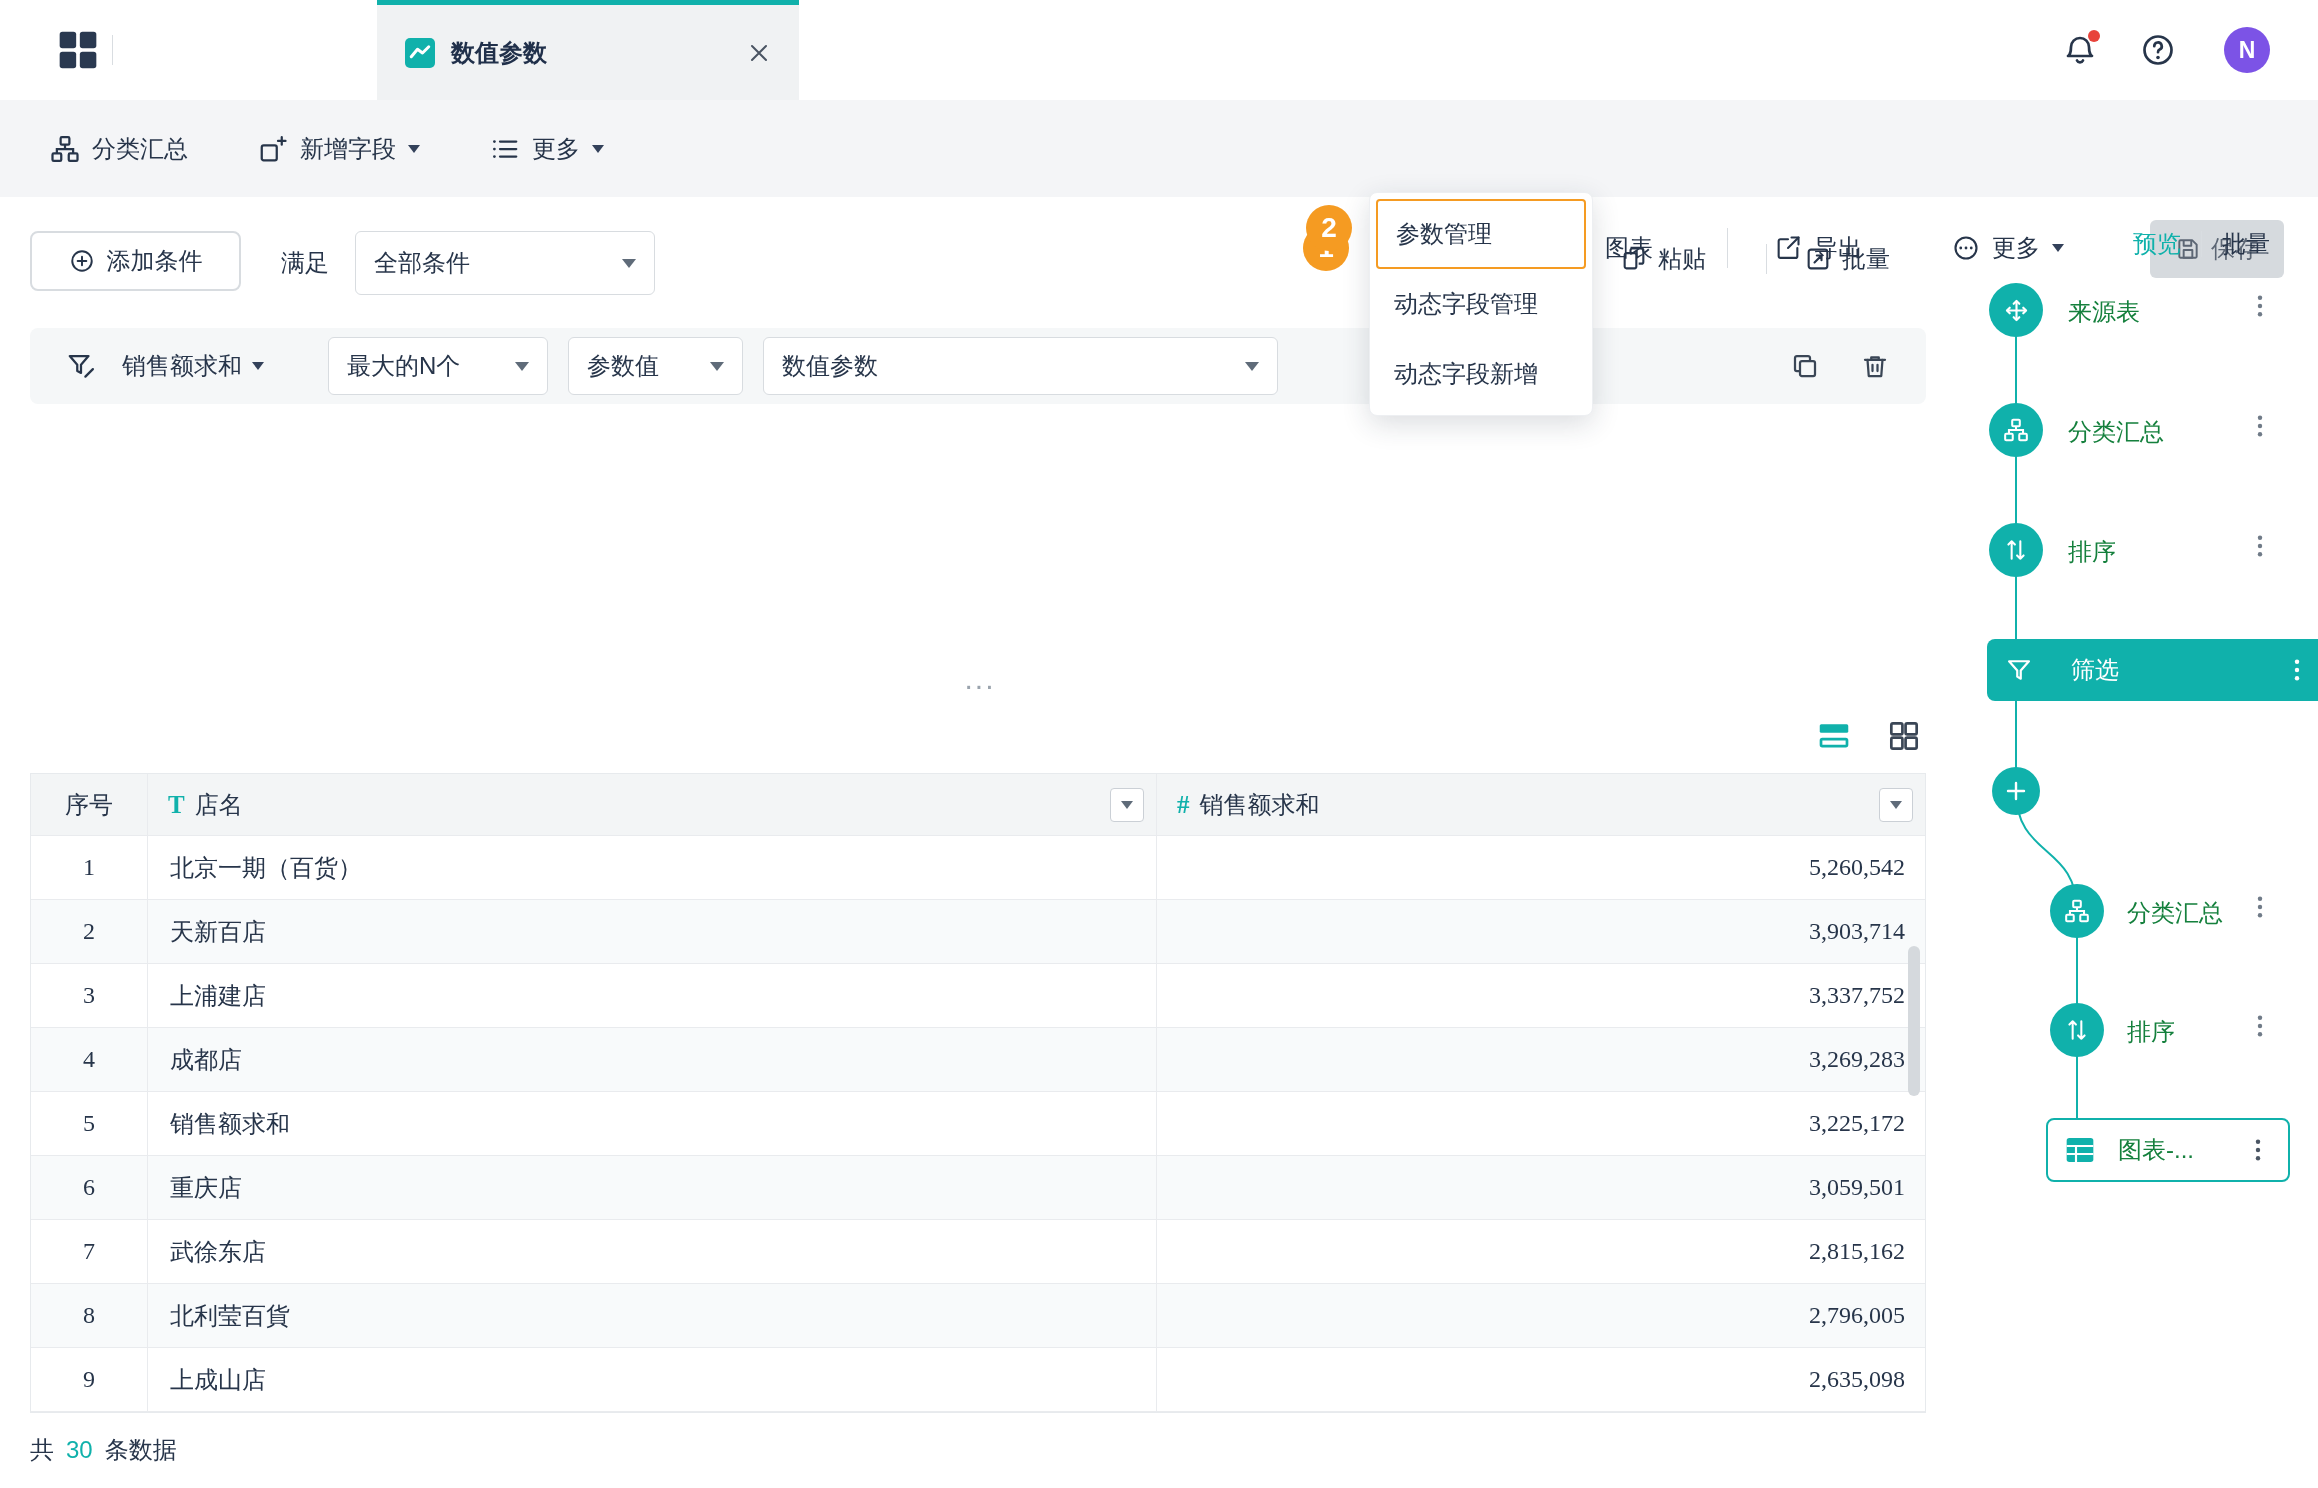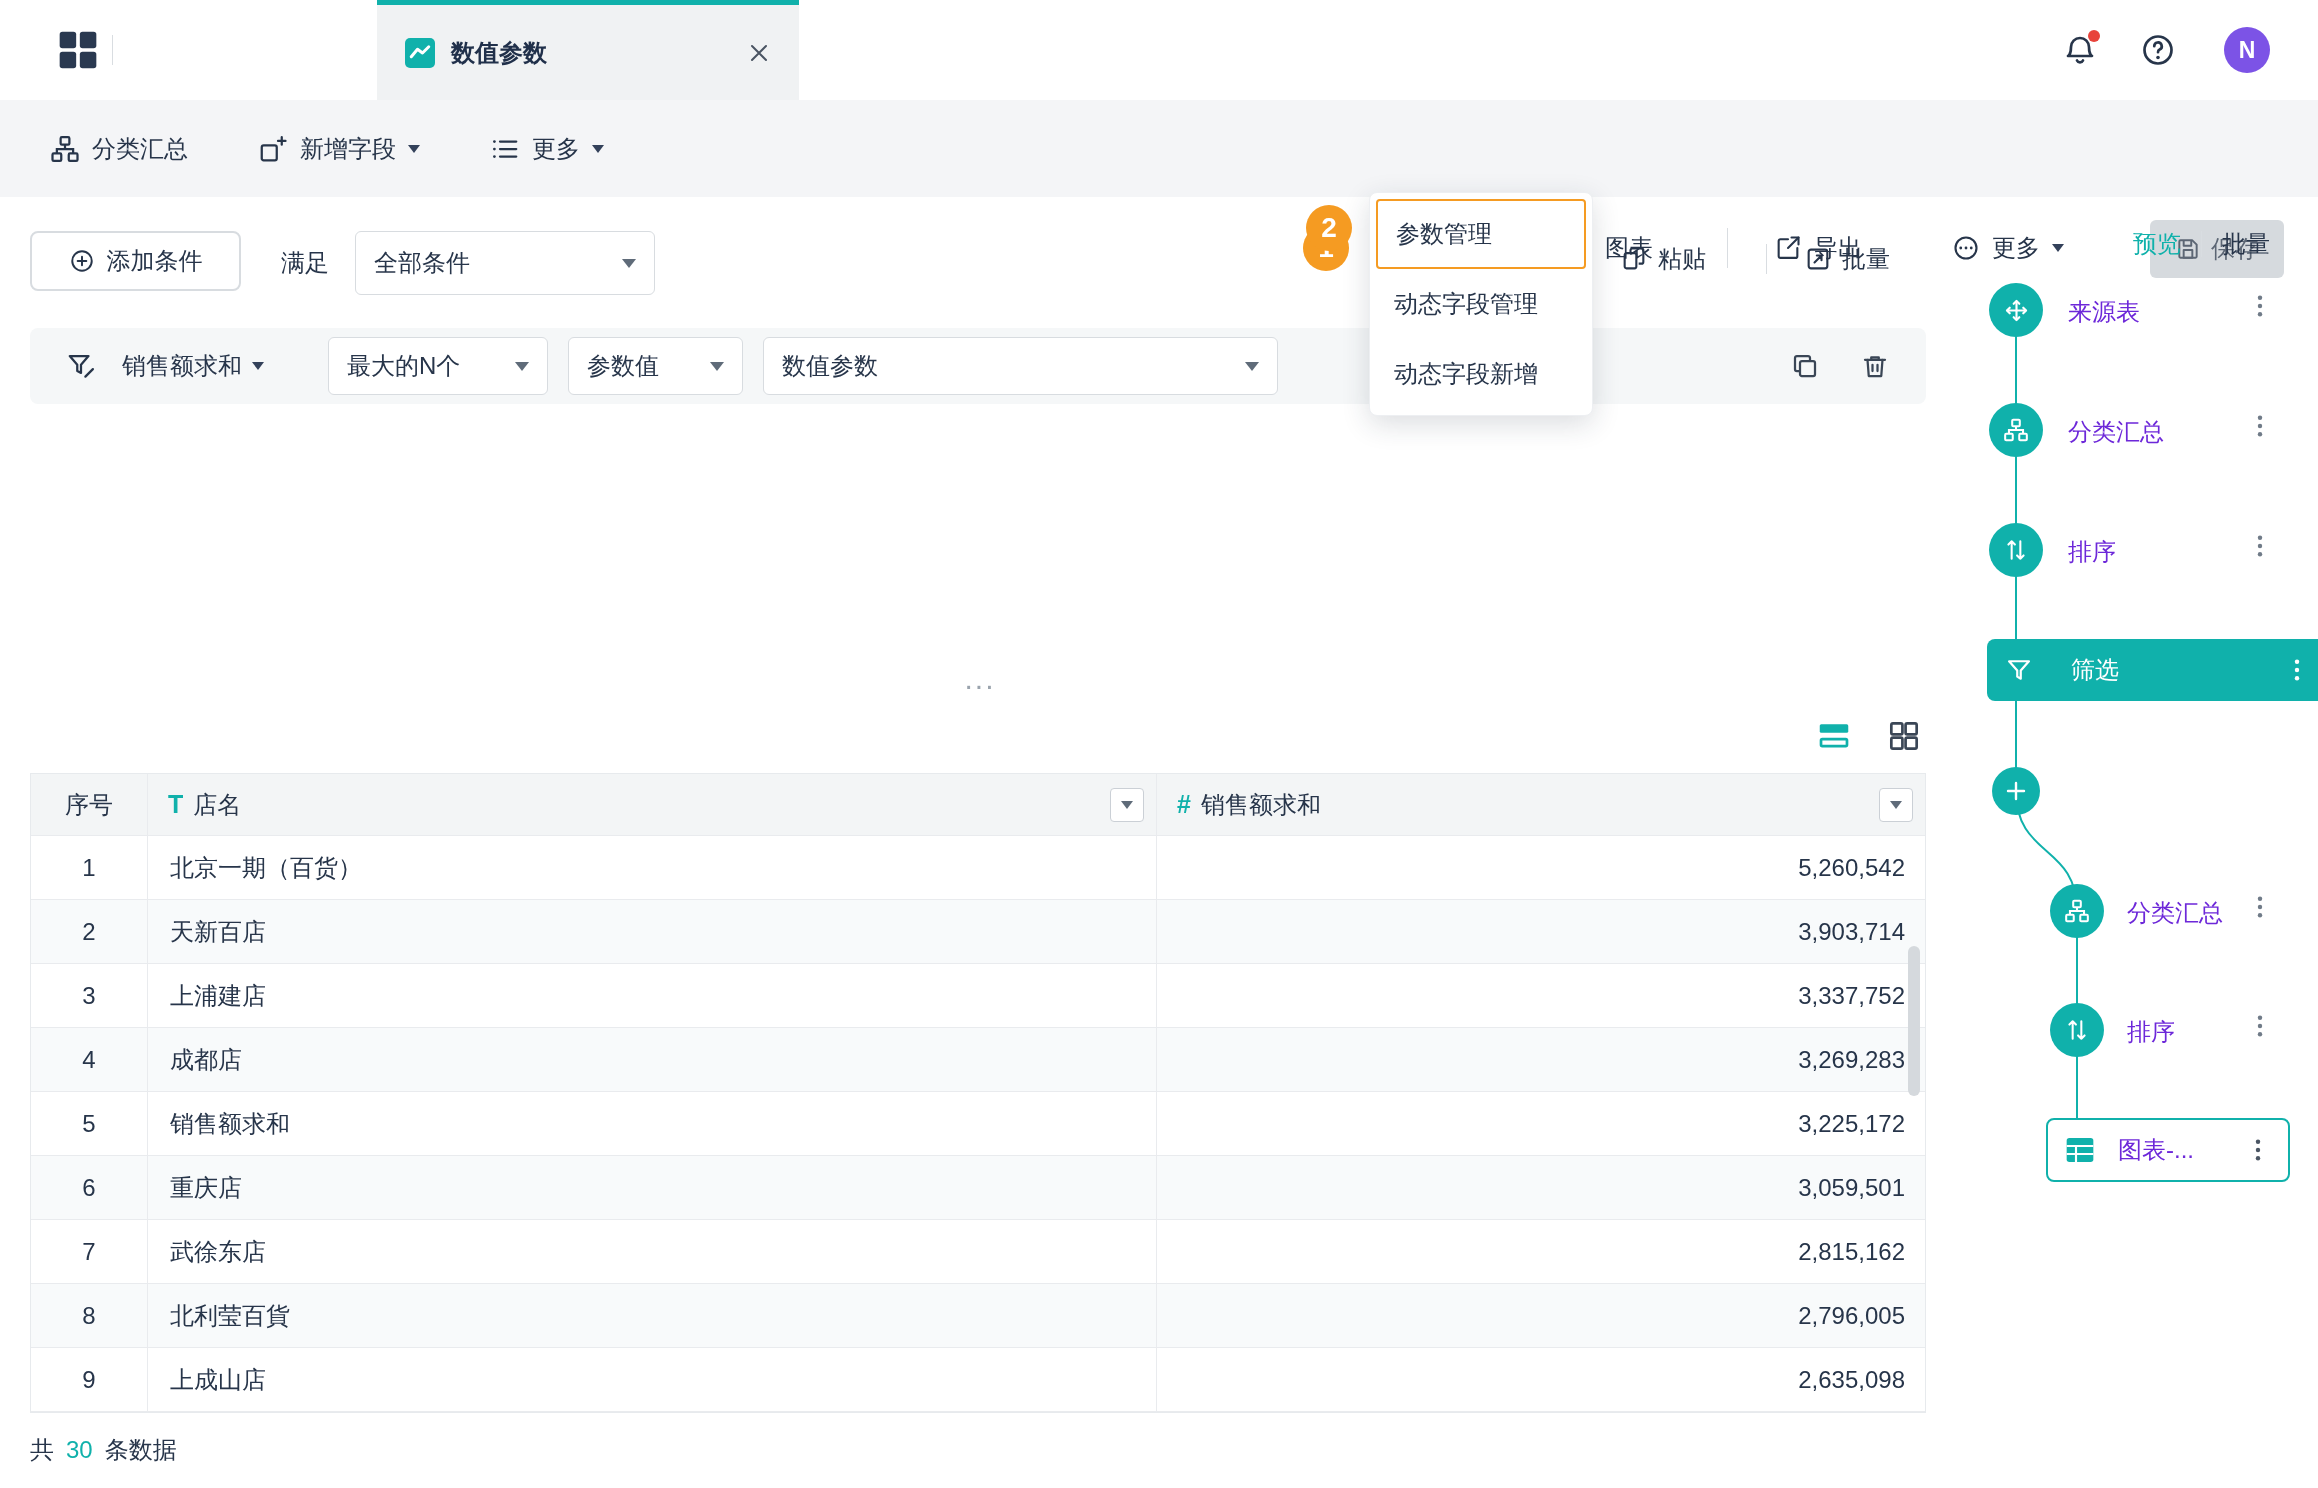--- a/index.html
+++ b/index.html
@@ -51,34 +51,34 @@
             display:flex;align-items:center;padding:0 36px;box-sizing:border-box;}
   .txt-link{display:flex;align-items:center;gap:10px;font-size:24px;color:#27354A;cursor:pointer;}
 
   
   .table{left:30px;top:773px;width:1896px;border:1px solid #E7EAED;box-sizing:border-box;}
   .t-head,.t-row{display:grid;grid-template-columns:117px 1009px 768px;}
   .t-head{background:#F3F5F6;height:62px;}
   .t-row{height:64px;background:#fff;}
   .t-row.alt{background:#F8FAFB;}
   .cell{display:flex;align-items:center;font-size:24px;color:#27354A;border-right:1px solid #E9EBEE;
-        border-bottom:1px solid #E9EBEE;box-sizing:border-box;overflow:hidden;}
+        border-bottom:1px solid #E9EBEE;box-sizing:border-box;overflow:hidden;font-family:Liberation Serif, serif;}
   .cell:last-child{border-right:none;}
   .c-center{justify-content:center;}
   .c-left{padding-left:22px;}
   .c-right{justify-content:flex-end;padding-right:20px;}
   .type-ic{color:#10B1AB;font-weight:700;font-size:25px;}
   .hd-dd{width:32px;height:32px;border:1px solid #CBD0D6;border-radius:4px;background:#fff;
          display:flex;align-items:center;justify-content:center;margin-left:auto;margin-right:12px;cursor:pointer;}
   .hd-dd .chev{border-left-width:6px;border-right-width:6px;border-top-width:8px;}
 
   
   .node-circle{width:54px;height:54px;border-radius:50%;background:#10B1AB;display:flex;align-items:center;
                justify-content:center;cursor:pointer;}
-  .node-label{font-size:24px;color:#6d28d9;}
+  .node-label{font-size:24px;color:#15803d;}
   .dots{color:#707B88;cursor:pointer;}
   .pill{left:1987px;top:639px;width:342px;height:62px;background:#10B1AB;border-radius:8px;display:flex;
         align-items:center;padding:0 18px;box-sizing:border-box;gap:38px;cursor:pointer;}
   .chart-node{left:2046px;top:1118px;width:244px;height:64px;background:#fff;border:2px solid #10B1AB;
               border-radius:8px;display:flex;align-items:center;padding:0 16px;gap:22px;box-sizing:border-box;cursor:pointer;}
   .teal-txt{color:#10B1AB;}
   .scroll-thumb{left:1908px;top:946px;width:12px;height:150px;background:#D5D9DD;border-radius:6px;}
 </style>
 </head>
 <body>

